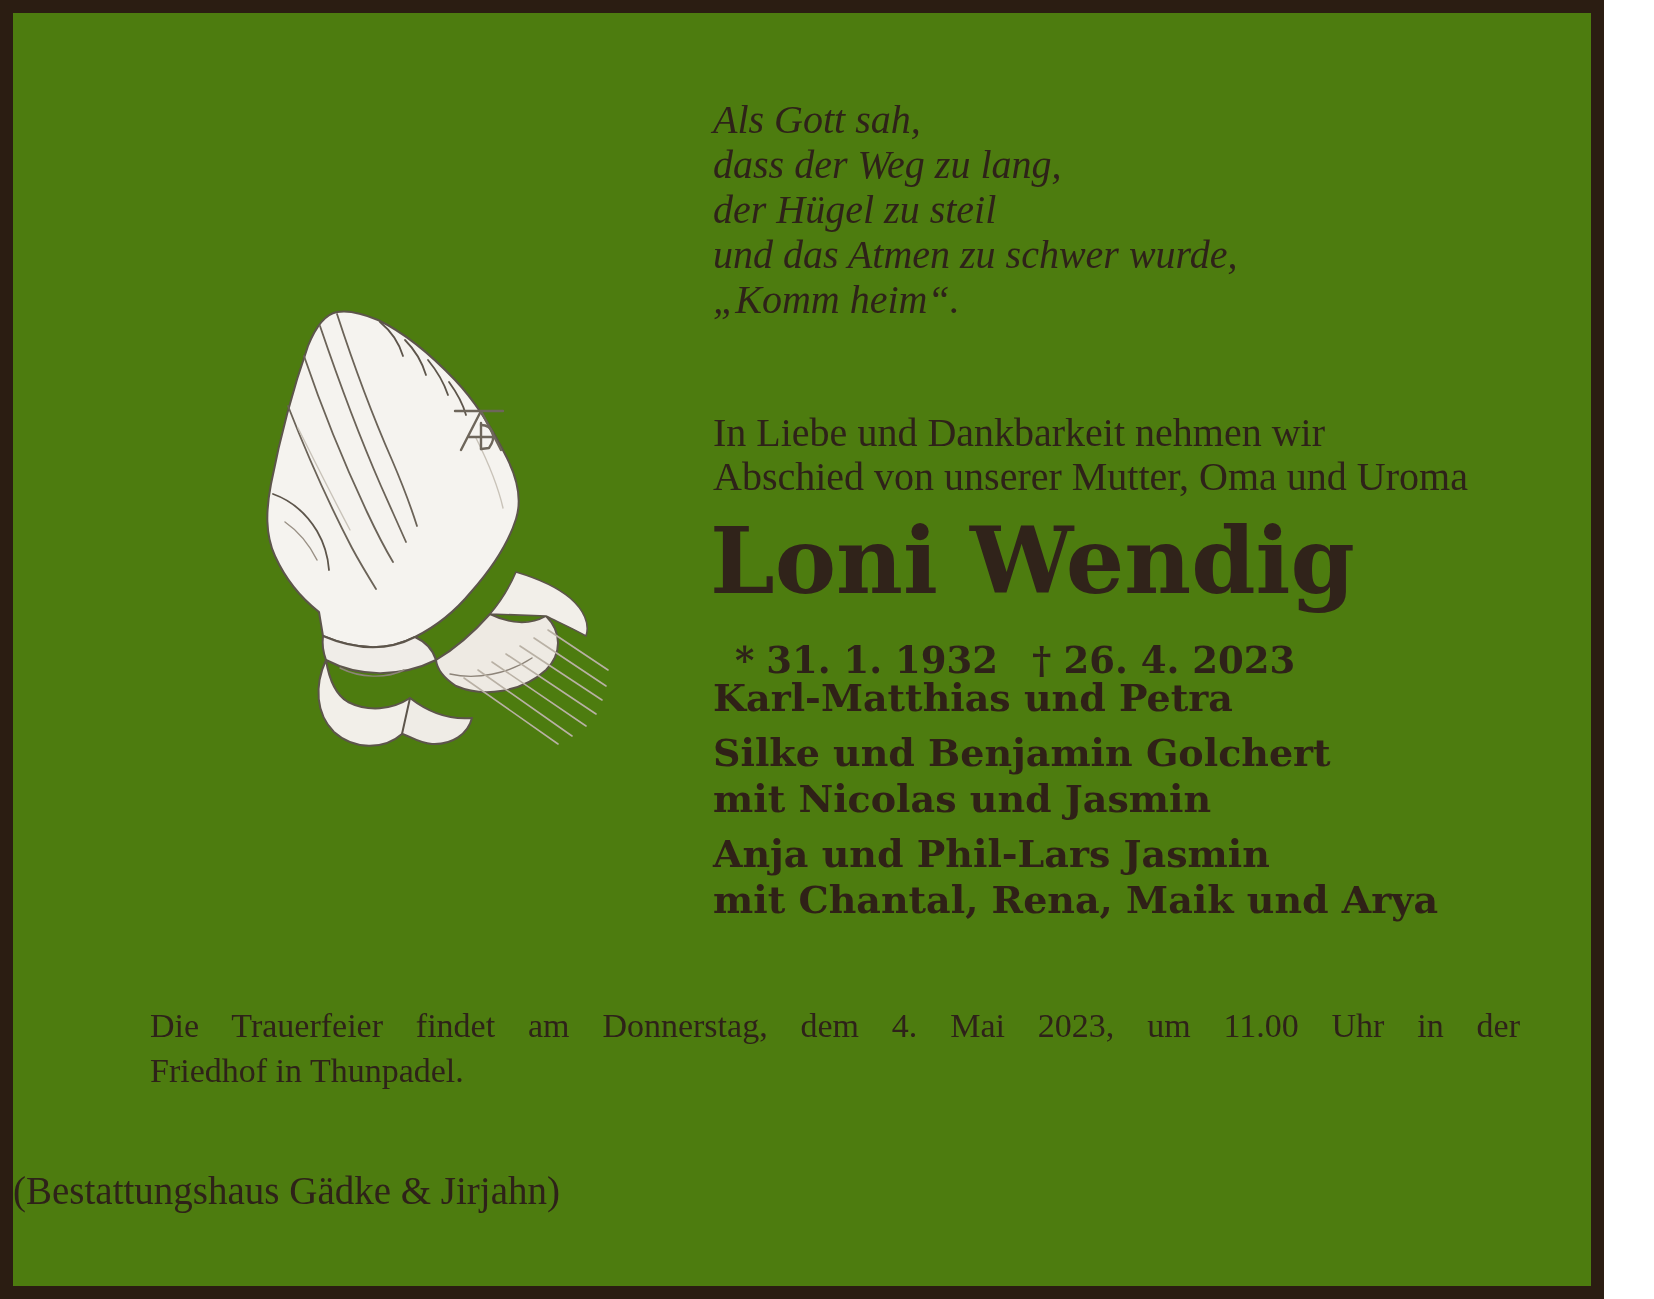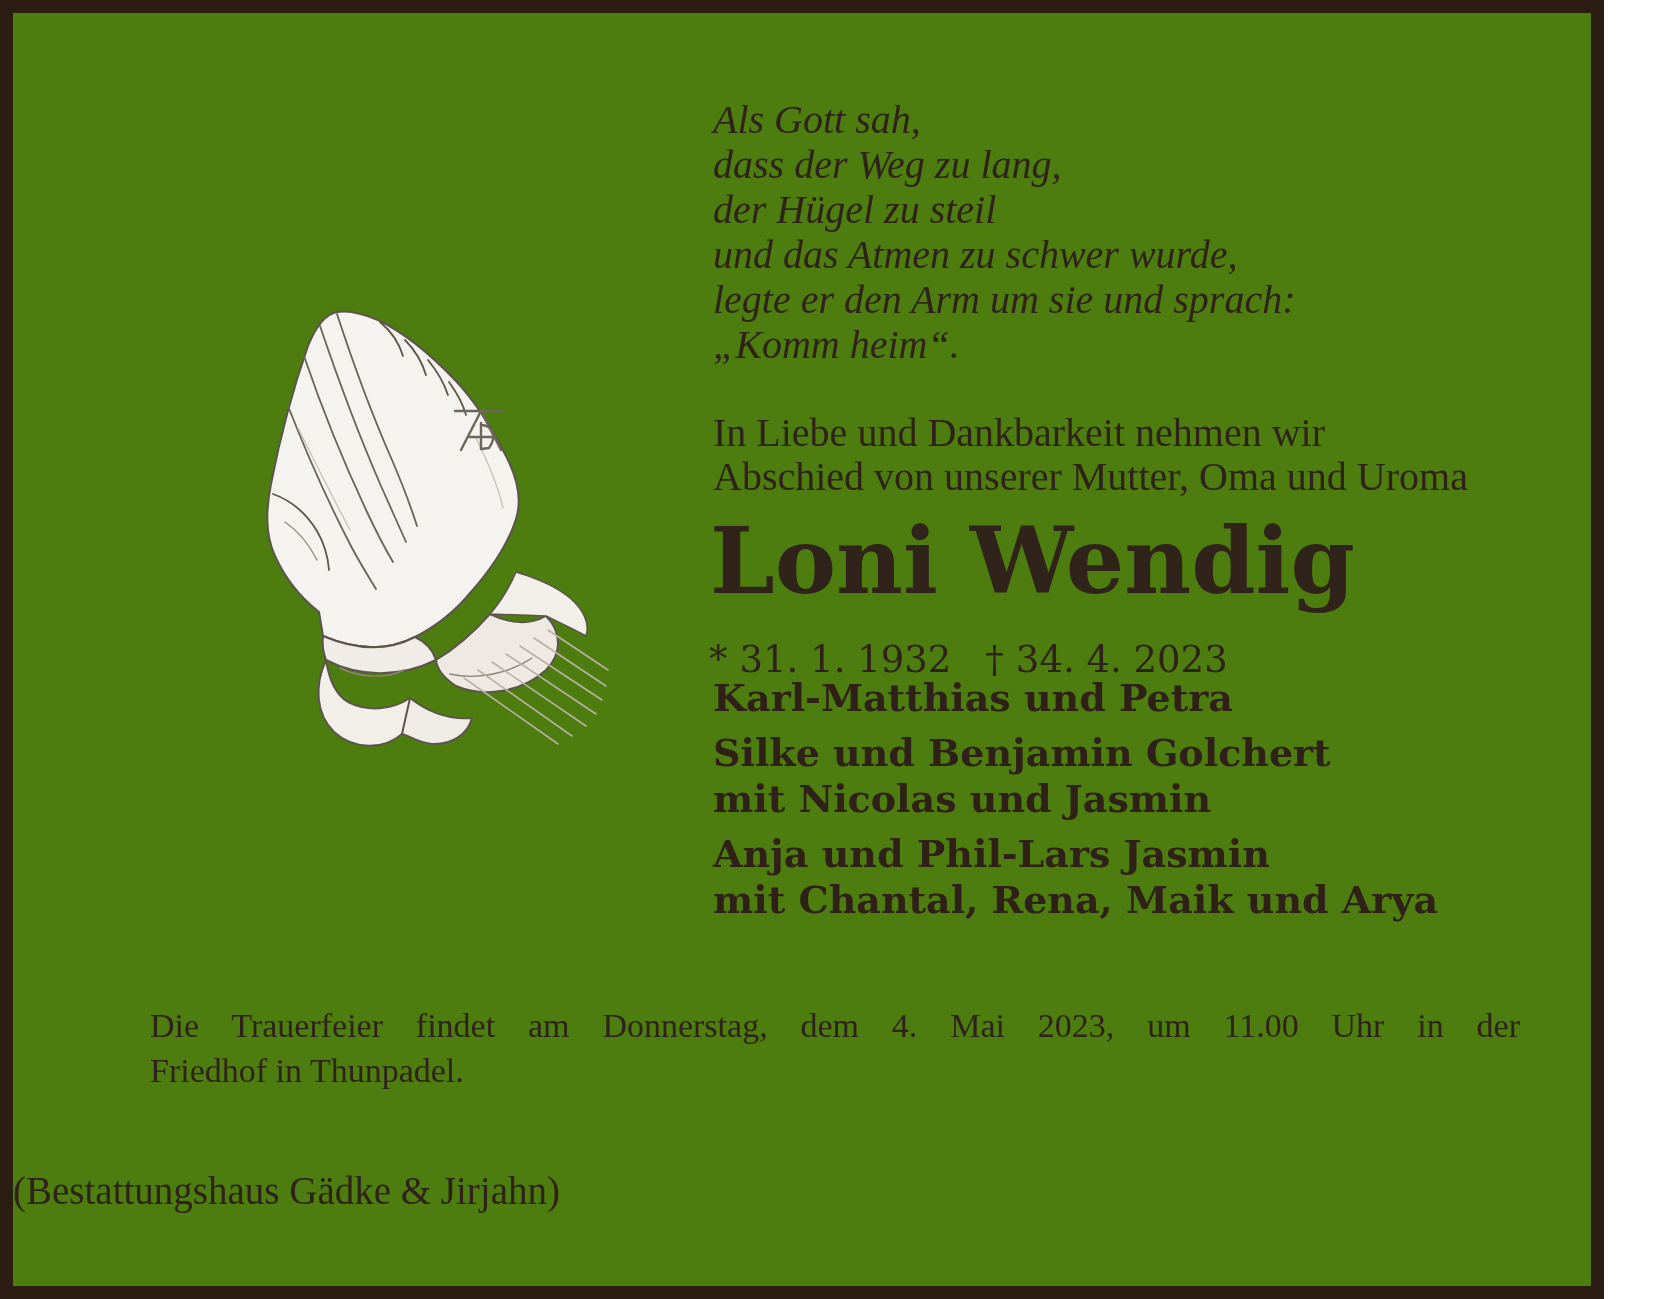--- a/index.html
+++ b/index.html
@@ -48,28 +48,29 @@
     top: 498px;
     font-family: "DejaVu Serif", serif;
     font-weight: bold;
     font-size: 92px;
     line-height: 100px;
     color: #30231a;
     white-space: nowrap;
   }
   .dates {
     position: absolute;
-    left: 696px;
+    left: 722px;
     top: 626px;
     display: flex;
     gap: 34px;
     font-family: "DejaVu Serif", serif;
     font-size: 37px;
     line-height: 42px;
     white-space: nowrap;
+    font-weight: bold;
   }
   .dates .sym { margin-right: 12px; }
   .mourners {
     position: absolute;
     left: 700px;
     top: 662px;
     font-family: "DejaVu Serif", serif;
     font-weight: bold;
     font-size: 38px;
     line-height: 46px;
@@ -174,37 +175,36 @@
         </g>
       </g>
     </svg>
   </div>
 
   <div class="poem">
     <div>Als Gott sah,</div>
     <div>dass der Weg zu lang,</div>
     <div>der Hügel zu steil</div>
     <div>und das Atmen zu schwer wurde,</div>
-    <div>legte er den Arm um sie und sprach:</div>
     <div>„Komm heim“.</div>
   </div>
 
   <div class="intro">
     <div>In Liebe und Dankbarkeit nehmen wir</div>
     <div>Abschied von unserer Mutter, Oma und Uroma</div>
   </div>
 
   <div class="name">Loni Wendig</div>
 
   <div class="dates">
     <span>
       <span class="sym">*</span><span>31. 1. 1932</span>
     </span>
     <span>
-      <span class="sym">†</span><span>34. 4. 2023</span>
+      <span class="sym">†</span><span>26. 4. 2023</span>
     </span>
   </div>
 
   <div class="mourners">
     <div class="mourner-group">
       <div>Karl-Matthias und Petra</div>
     </div>
     <div class="mourner-group">
       <div>Silke und Benjamin Golchert</div>
       <div>mit Nicolas und Jasmin</div>

